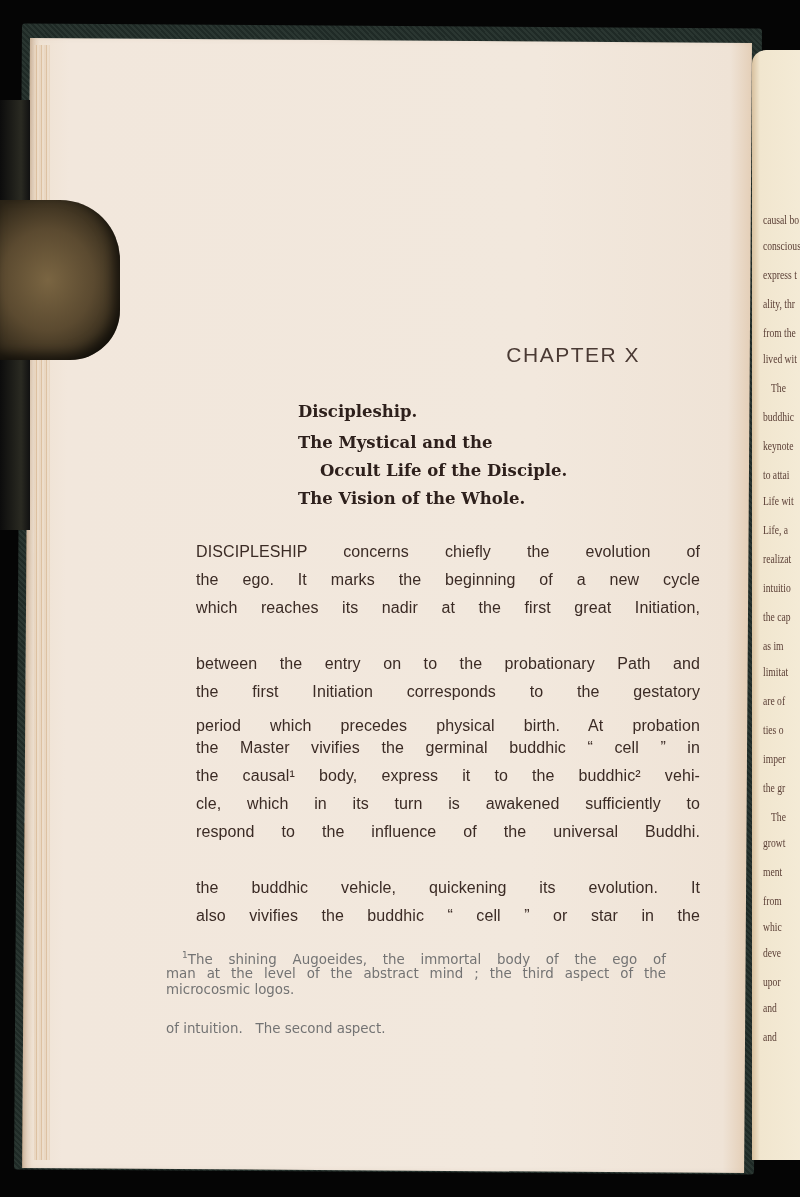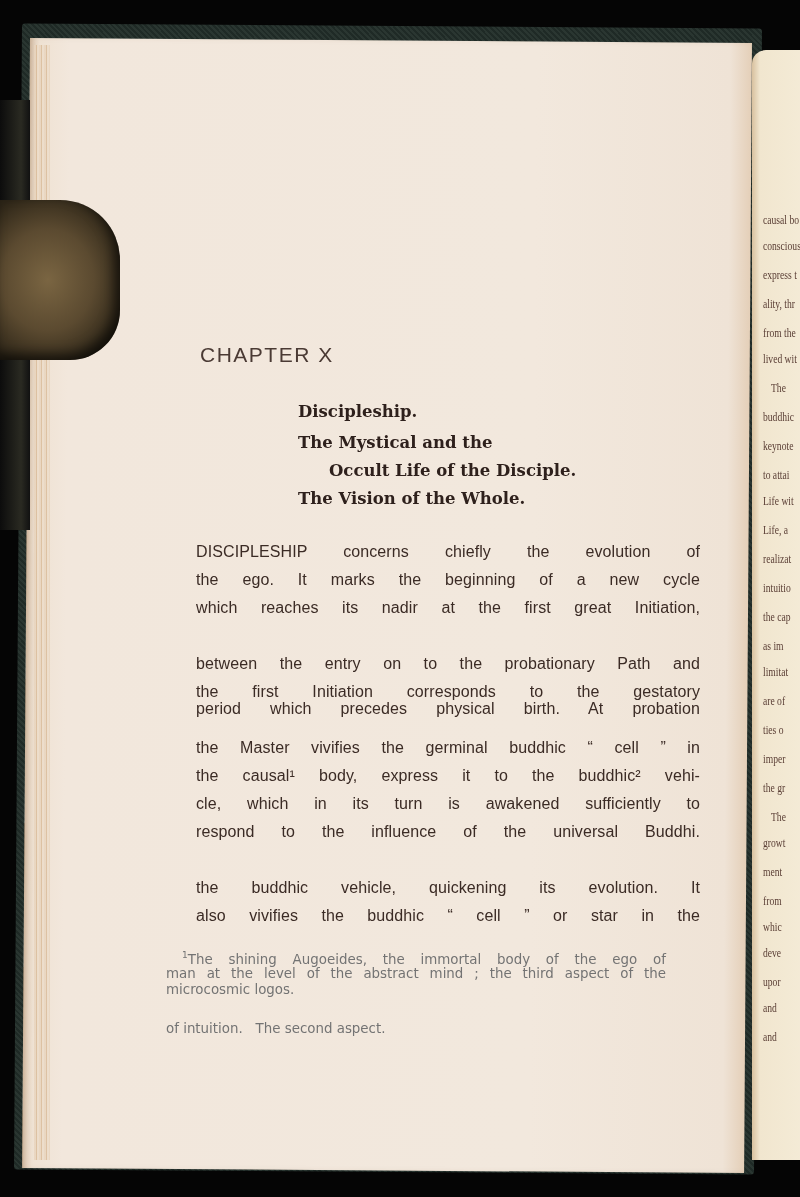--- a/index.html
+++ b/index.html
@@ -40,21 +40,21 @@
   }
   .clamp-bar {
     position: absolute; left: 0; top: 100px; width: 30px; height: 430px;
     background: linear-gradient(90deg, #0c0c0c, #2a2a22 70%, #111);
   }
   .text {
     position: absolute; color: #3a2a24;
     font-family: "DejaVu Serif", serif;
   }
   .chapter {
-    left: 200px; top: 343px; width: 440px; text-align: left;
+    left: 200px; top: 343px; width: 440px; text-align: right;
     font-family: "Liberation Sans", sans-serif;
     font-size: 21px; letter-spacing: 1.5px; color: #4a3a34;
   }
   .heading {
     left: 298px; font-size: 16.5px; font-weight: bold; color: #2e201c;
     font-family: "DejaVu Serif", serif; white-space: nowrap;
   }
   .body-line {
     left: 168px; width: 504px; font-size: 16px; color: #3b2b25;
     font-family: Liberation Sans, sans-serif;
@@ -83,29 +83,29 @@
   <div class="page-right"></div>
   <div class="page-left"></div>
   <div class="page-edge-lines"></div>
   <div class="clamp-bar"></div>
   <div class="clamp"></div>
 
   <div class="text chapter">CHAPTER X</div>
 
   <div class="text heading" style="top:402px;">Discipleship.</div>
   <div class="text heading" style="top:433px;">The Mystical and the</div>
-  <div class="text heading" style="top:461px; left:329px;text-align:right;">Occult Life of the Disciple.</div>
+  <div class="text heading" style="top:461px; left:320px;text-align:right;">Occult Life of the Disciple.</div>
   <div class="text heading" style="top:489px;">The Vision of the Whole.</div>
 
   <div class="text body-line" style="top:543px;">DISCIPLESHIP concerns chiefly the evolution of</div>
   <div class="text body-line" style="top:571px;">the ego. It marks the beginning of a new cycle</div>
   <div class="text body-line" style="top:599px;">which reaches its nadir at the first great Initiation,</div>
   <div class="text body-line" style="top:655px;">between the entry on to the probationary Path and</div>
   <div class="text body-line" style="top:683px;">the first Initiation corresponds to the gestatory</div>
-  <div class="text body-line" style="top:700px;">period which precedes physical birth. At probation</div>
+  <div class="text body-line" style="top:717px;">period which precedes physical birth. At probation</div>
   <div class="text body-line" style="top:739px;">the Master vivifies the germinal buddhic “ cell ” in</div>
   <div class="text body-line" style="top:767px;">the causal¹ body, express it to the buddhic² vehi-</div>
   <div class="text body-line" style="top:795px;">cle, which in its turn is awakened sufficiently to</div>
   <div class="text body-line" style="top:823px;">respond to the influence of the universal Buddhi.</div>
   <div class="text body-line" style="top:879px;">the buddhic vehicle, quickening its evolution. It</div>
   <div class="text body-line" style="top:907px;">also vivifies the buddhic “ cell ” or star in the</div>
 
   <div class="text note-line" style="top:950px; left:182px; width:484px;">
     <sup>1</sup><span>The shining Augoeides, the immortal body of the ego of</span>
   </div>

